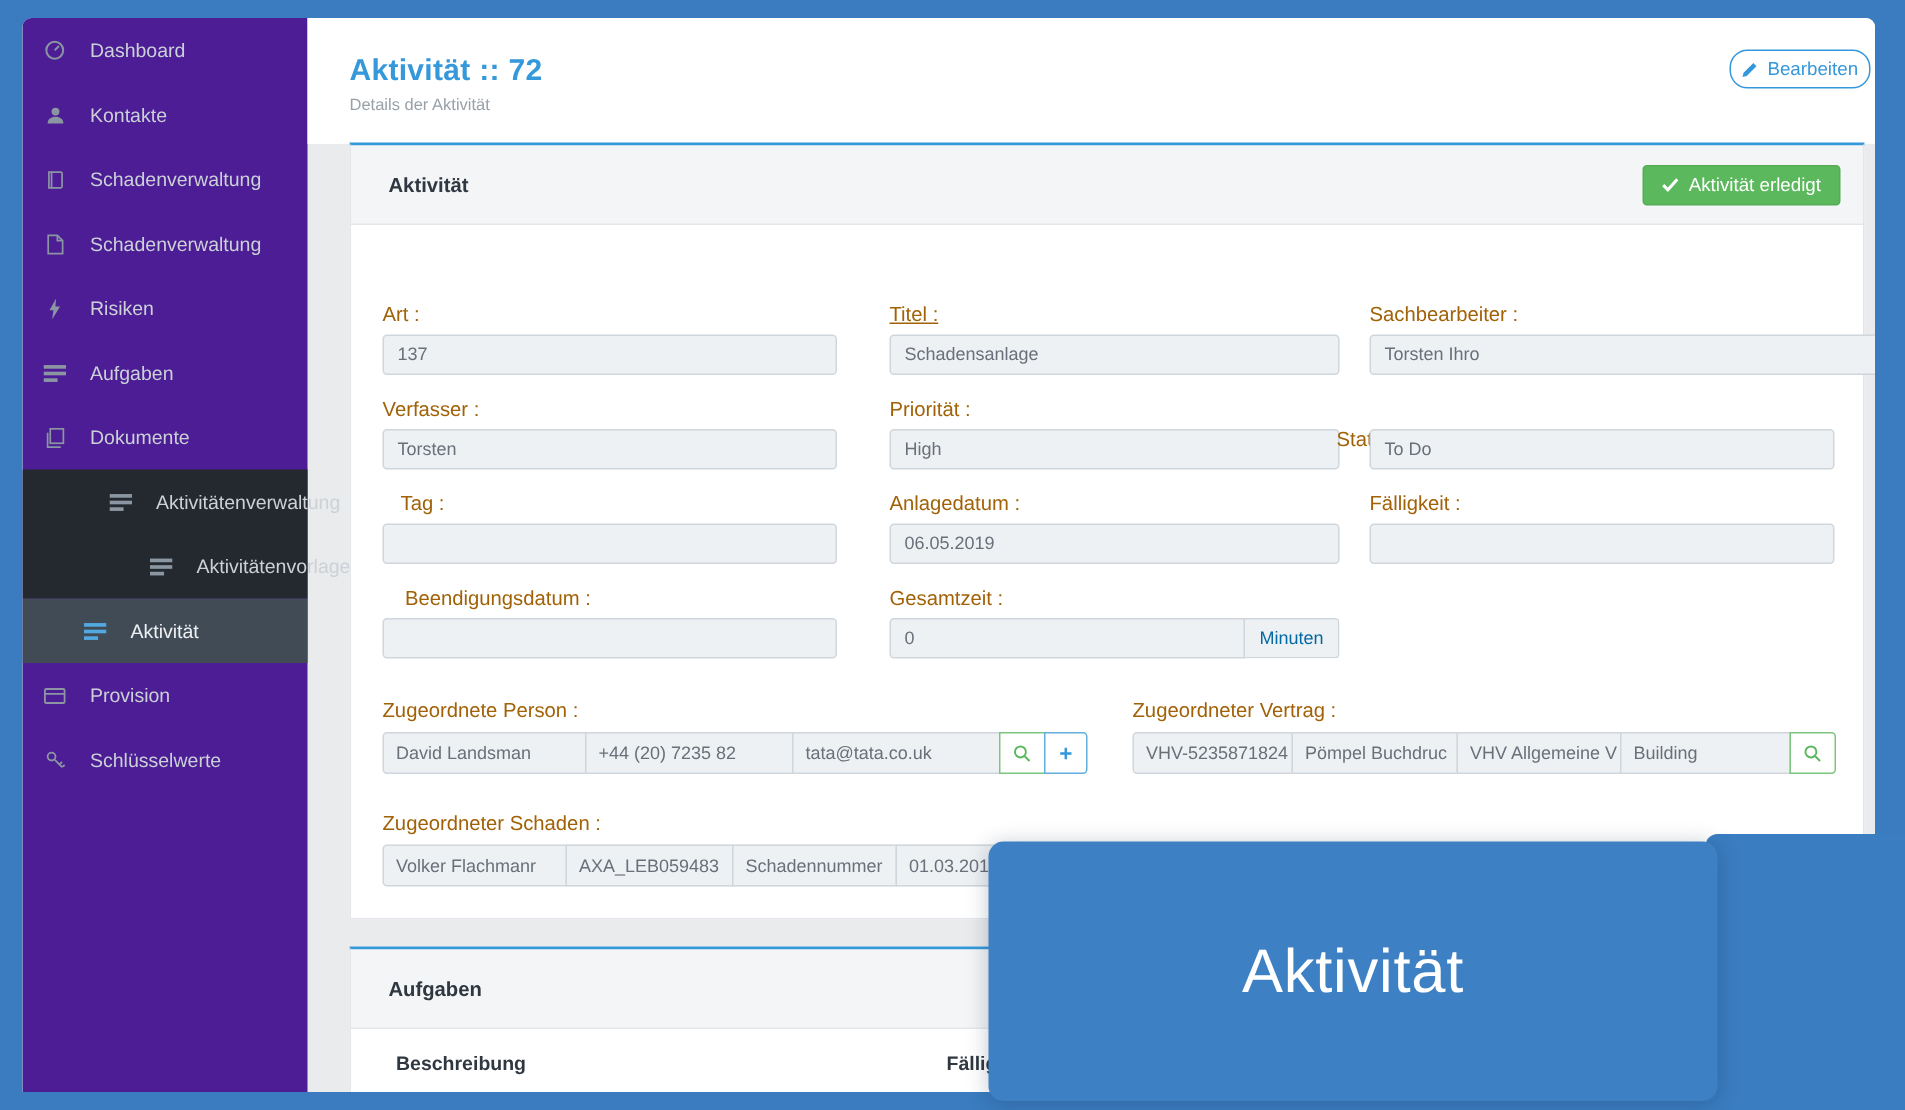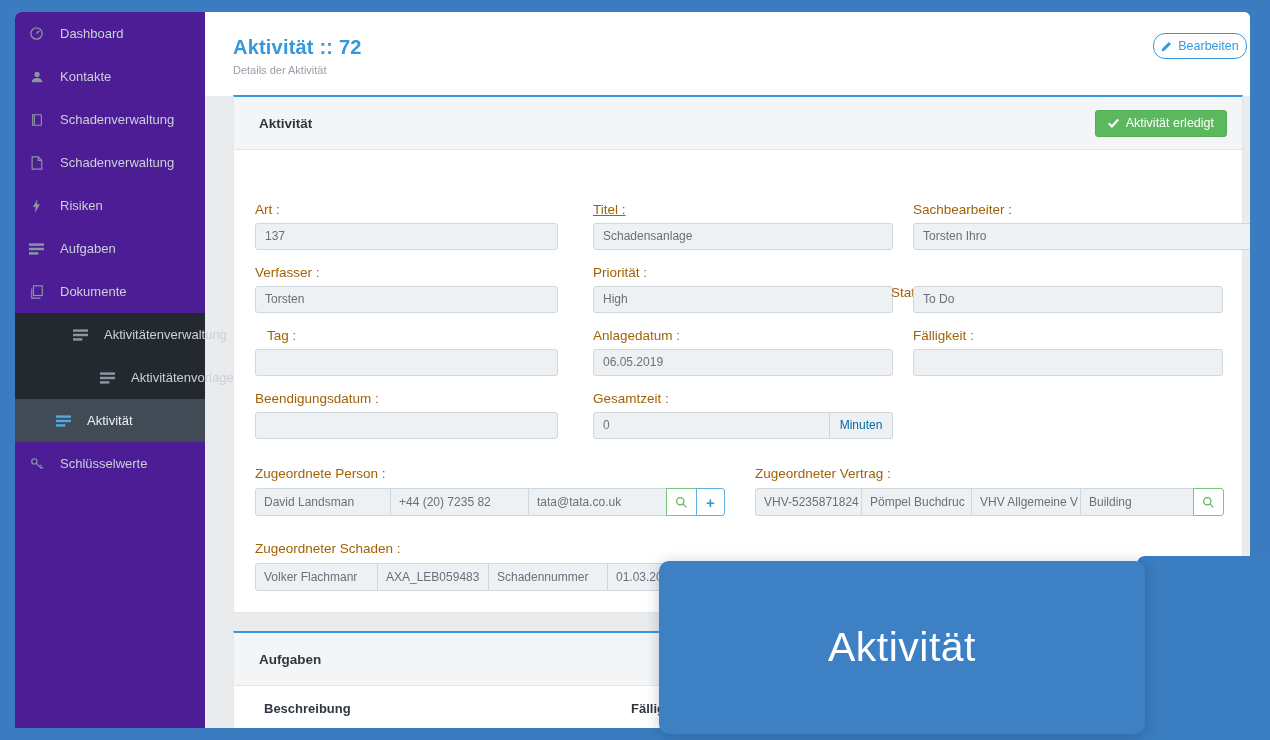--- a/index.html
+++ b/index.html
@@ -188,20 +188,29 @@
           <svg width="15" height="12" viewBox="0 0 16 12" fill="currentColor">
               <rect x="0" y="0" width="16" height="2.6"></rect>
               <rect x="0" y="4.7" width="16" height="2.6"></rect>
               <rect x="0" y="9.4" width="10" height="2.6"></rect>
             </svg>
         </span>
         <span>Aktivität</span>
       </div>
       <div class="nav-item">
         <span class="nico">
+          <svg width="15" height="12" viewBox="0 0 16 12" fill="none" stroke="currentColor" stroke-width="1.3">
+              <rect x="1" y="1" width="14" height="10" rx="1"></rect>
+              <path d="M1 4.5h14"></path>
+            </svg>
+        </span>
+        <span>Provision</span>
+      </div>
+      <div class="nav-item">
+        <span class="nico">
           <svg width="14" height="14" viewBox="0 0 16 16" fill="none" stroke="currentColor" stroke-width="1.4">
               <circle cx="5" cy="5" r="3"></circle>
               <path d="M7.5 7.5 L13 13 M11 11l2-2 M13 13l2-1.5"></path>
             </svg>
         </span>
         <span>Schlüsselwerte</span>
       </div>
     </nav>
 
     <div class="abs headerband"></div>
@@ -244,21 +253,21 @@
     <div class="abs flabel" style="left:876px;top:253px;margin-top:20px;">Status :</div>
     <div class="abs finput" style="left:898px;top:274px;width:310px;">To Do</div>
 
     <div class="abs flabel" style="left:240px;top:316px;margin-left:12px;">Tag :</div>
     <div class="abs finput" style="left:240px;top:337px;width:303px;"></div>
     <div class="abs flabel" style="left:578px;top:316px;">Anlagedatum :</div>
     <div class="abs finput" style="left:578px;top:337px;width:300px;">06.05.2019</div>
     <div class="abs flabel" style="left:898px;top:316px;">Fälligkeit :</div>
     <div class="abs finput" style="left:898px;top:337px;width:310px;"></div>
 
-    <div class="abs flabel" style="left:240px;top:379px;">Beendigungsdatum :</div>
+    <div class="abs flabel" style="left:255px;top:379px;">Beendigungsdatum :</div>
     <div class="abs finput" style="left:240px;top:400px;width:303px;"></div>
     <div class="abs flabel" style="left:578px;top:379px;">Gesamtzeit :</div>
     <div class="abs finput" style="left:578px;top:400px;width:237px;border-radius:3px 0 0 3px;">0</div>
     <div class="abs addon" style="left:815px;top:400px;width:63px;">Minuten</div>
 
     <div class="abs flabel" style="left:240px;top:454px;">Zugeordnete Person :</div>
     <div class="abs seggroup" style="left:240px;top:476px;">
       <div class="seg" style="width:136px;">David Landsman</div>
       <div class="seg" style="width:139px;">+44 (20) 7235 82</div>
       <div class="seg" style="width:139px;">tata@tata.co.uk</div>
@@ -288,21 +297,21 @@
               <path d="M10 10l4 4"></path>
             </svg>
         </span>
       </div>
     </div>
 
     <div class="abs flabel" style="left:240px;top:529px;">Zugeordneter Schaden :</div>
     <div class="abs seggroup" style="left:240px;top:551px;">
       <div class="seg" style="width:123px;">Volker Flachmanr</div>
       <div class="seg" style="width:112px;">AXA_LEB059483</div>
-      <div class="seg" style="width:120px;">Schadennummer</div>
+      <div class="seg" style="width:110px;">Schadennummer</div>
       <div class="seg" style="width:115px;">01.03.2019 15</div>
       <div class="sbtn green" style="width:31px;border-radius:0 3px 3px 0;">
         <span>
           <svg width="13" height="13" viewBox="0 0 16 16" fill="none" stroke="currentColor" stroke-width="1.6">
               <circle cx="6.5" cy="6.5" r="4.5"></circle>
               <path d="M10 10l4 4"></path>
             </svg>
         </span>
       </div>
     </div>

